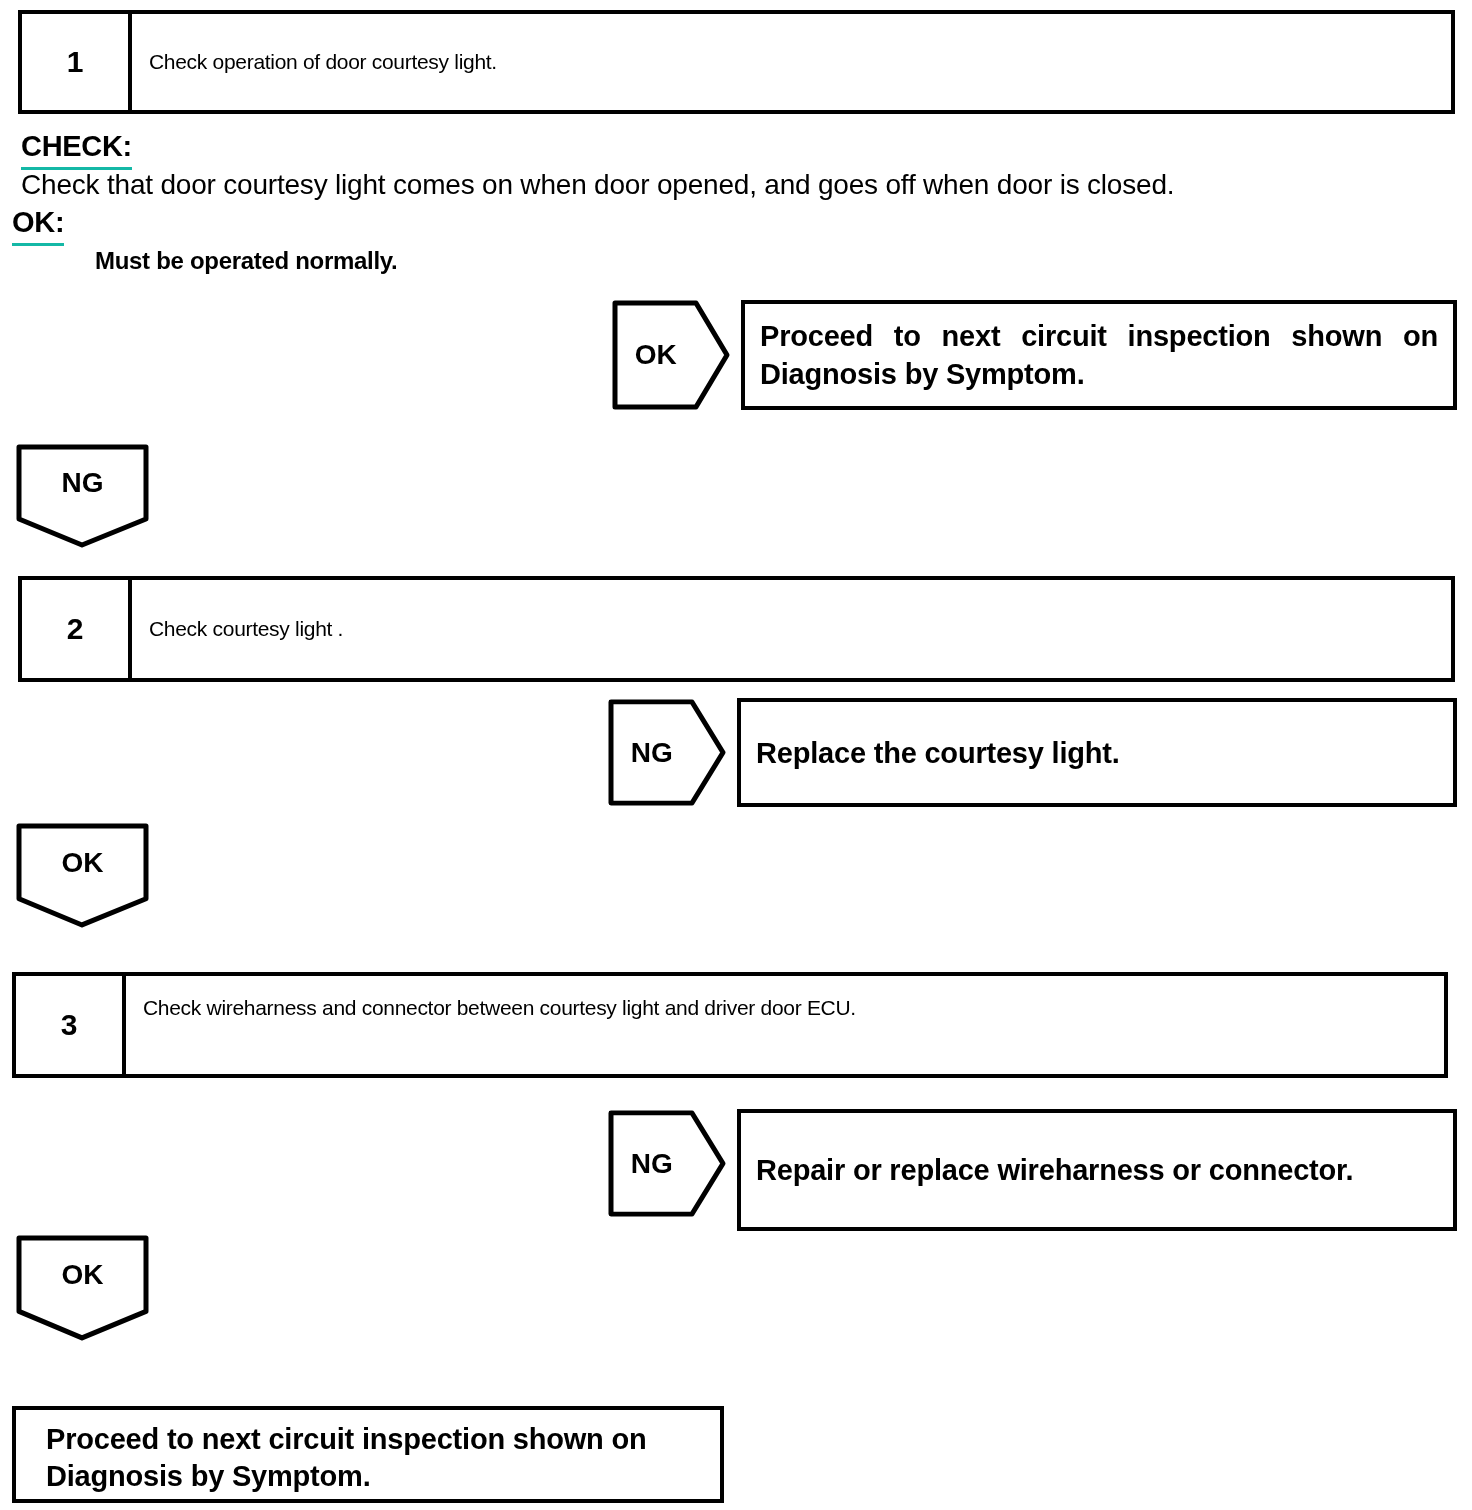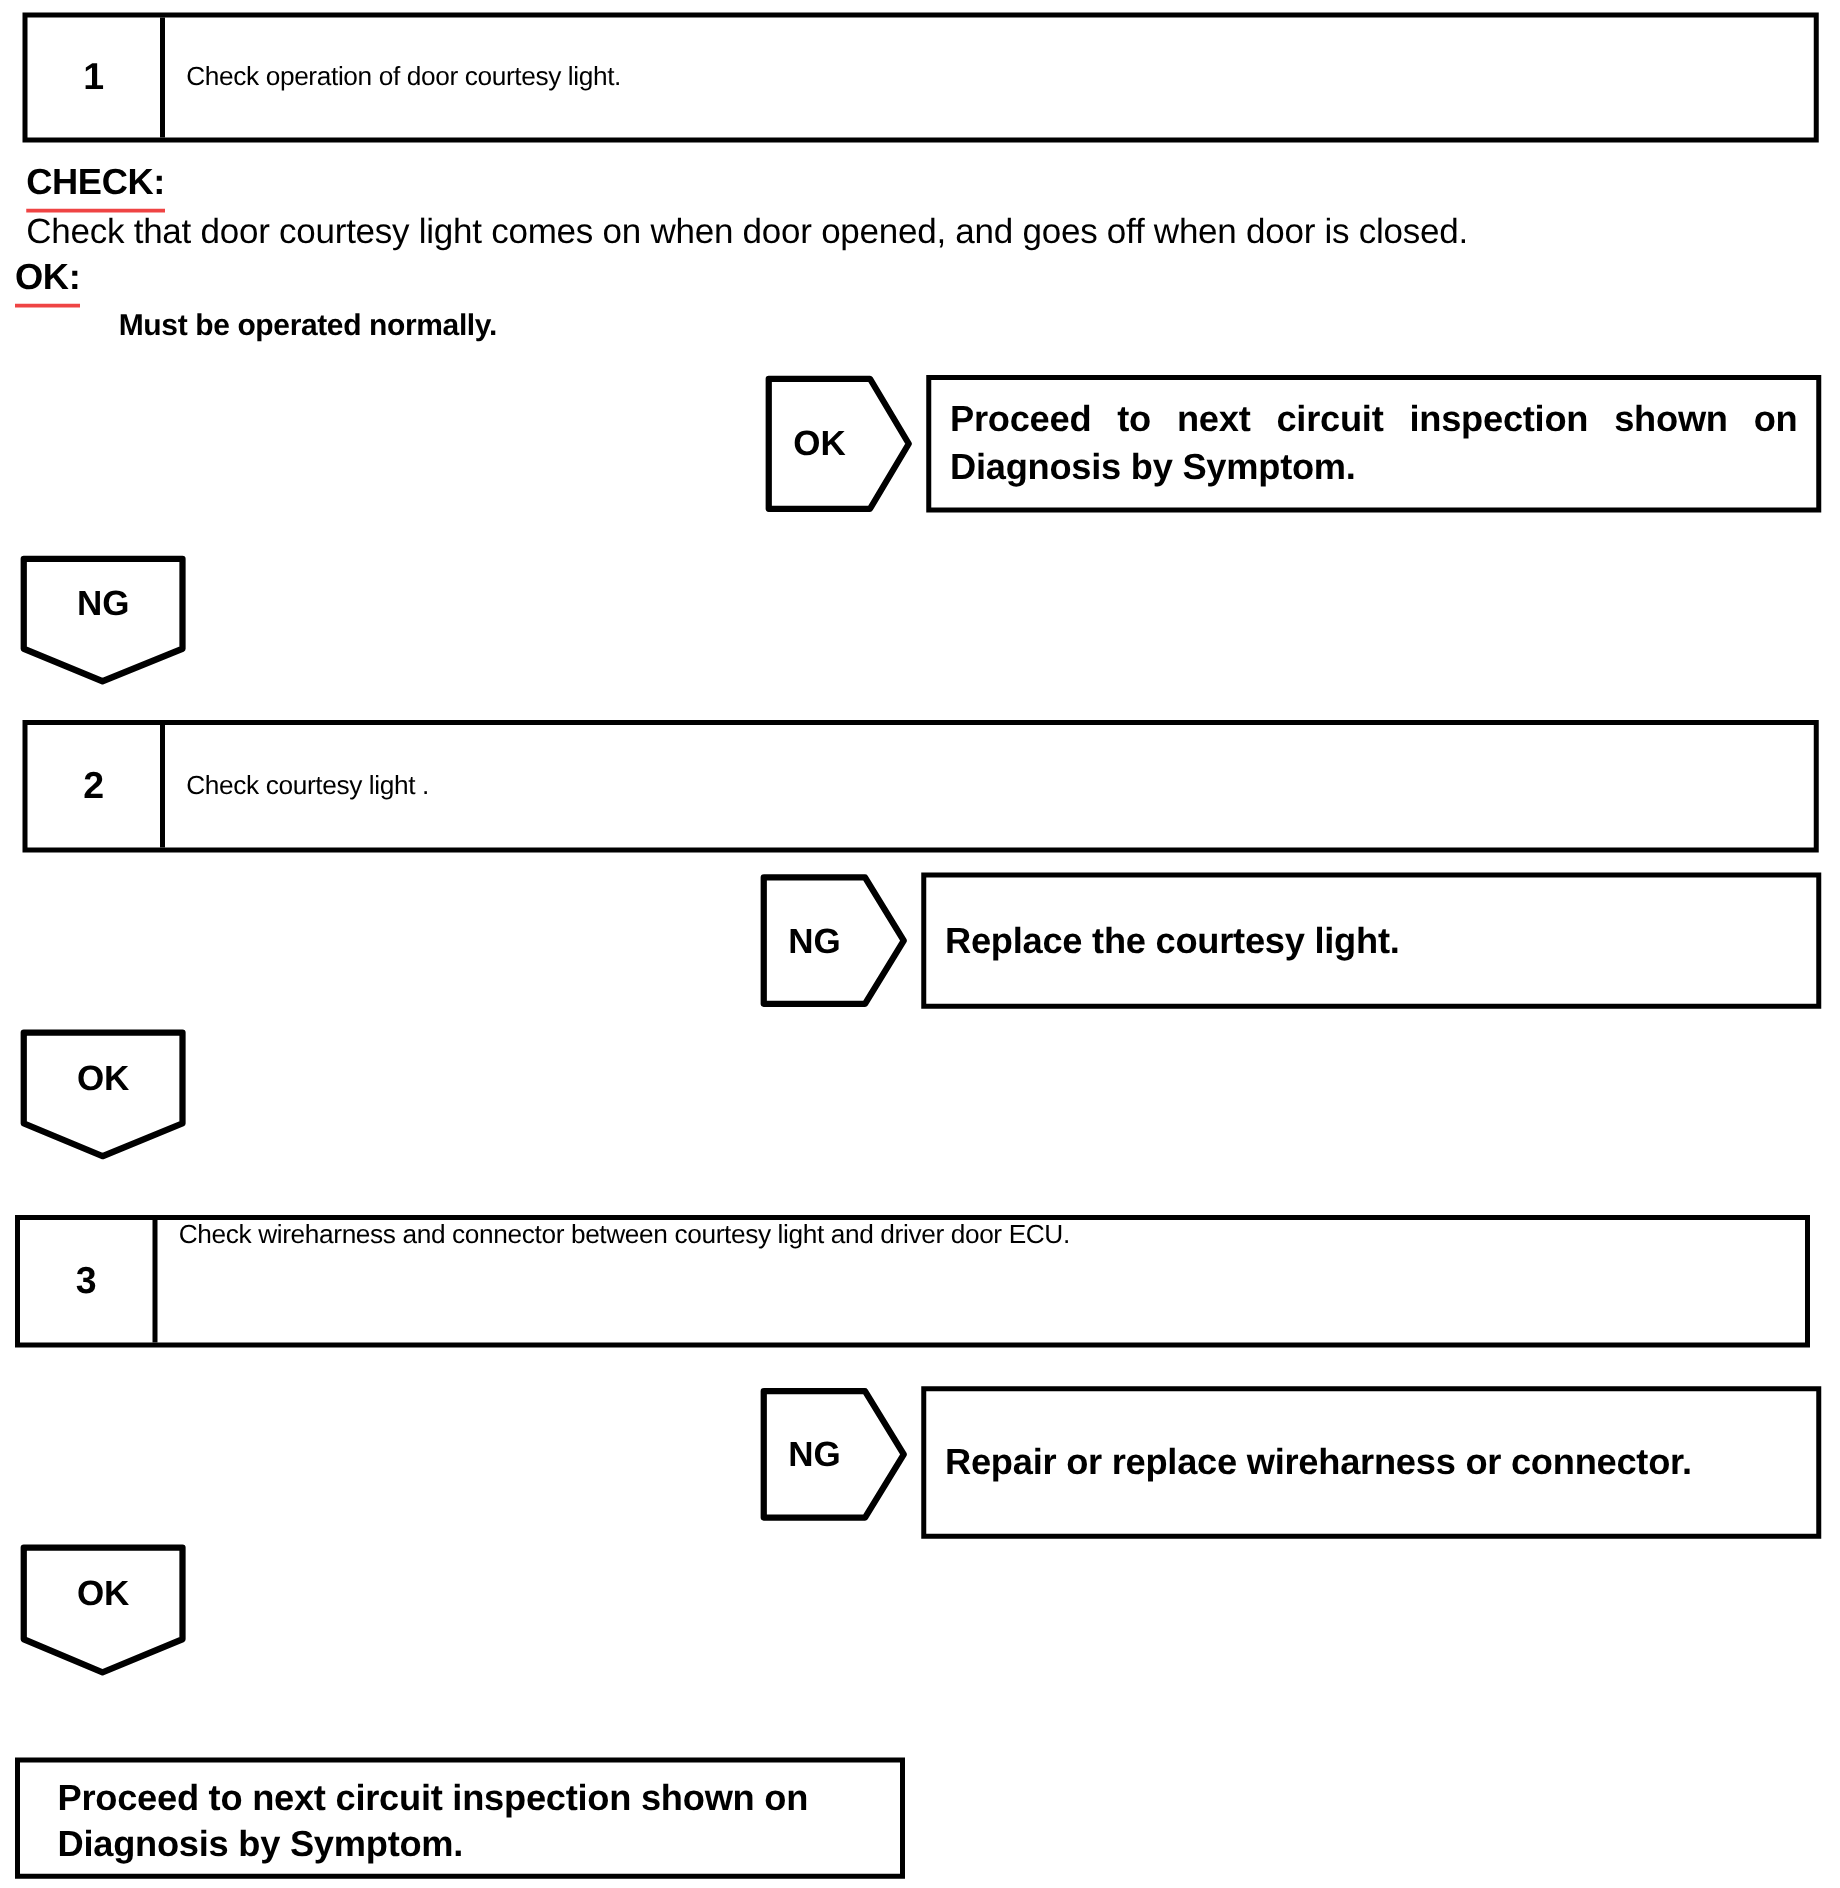--- a/index.html
+++ b/index.html
@@ -13,25 +13,25 @@
     box-sizing:border-box;
   }
   .step-num {
     width:106px; border-right:4px solid #000; display:flex; align-items:center;
     justify-content:center; font-weight:bold; font-size:30px; flex:none;
   }
   .step-title {
     flex:1; display:flex; align-items:center; padding-left:17px;
     font-weight:normal; font-size:21px; letter-spacing:-0.3px;
   }
-  .step-title.align-top { align-items:flex-start; }
+  .step-title.align-top { align-items:flex-start; padding-top:20px; }
 
   .label-underlined {
     position:absolute; font-weight:bold; font-size:29px;
-    border-bottom:3px solid #ef4444; padding-bottom:4px; display:inline-block;
+    border-bottom:3px solid #14b8a6; padding-bottom:4px; display:inline-block;
     letter-spacing:-0.3px;
   }
   .body-text { position:absolute; font-size:28px; letter-spacing:-0.2px; }
   .bold-note { position:absolute; font-size:24px; font-weight:bold; letter-spacing:-0.3px; }
 
   .branch { position:absolute; }
   .branch svg, .connector svg { position:absolute; left:0; top:0; width:100%; height:100%; }
   .branch .lbl {
     position:absolute; left:0; top:0; width:74%; height:100%;
     display:flex; align-items:center; justify-content:center;

